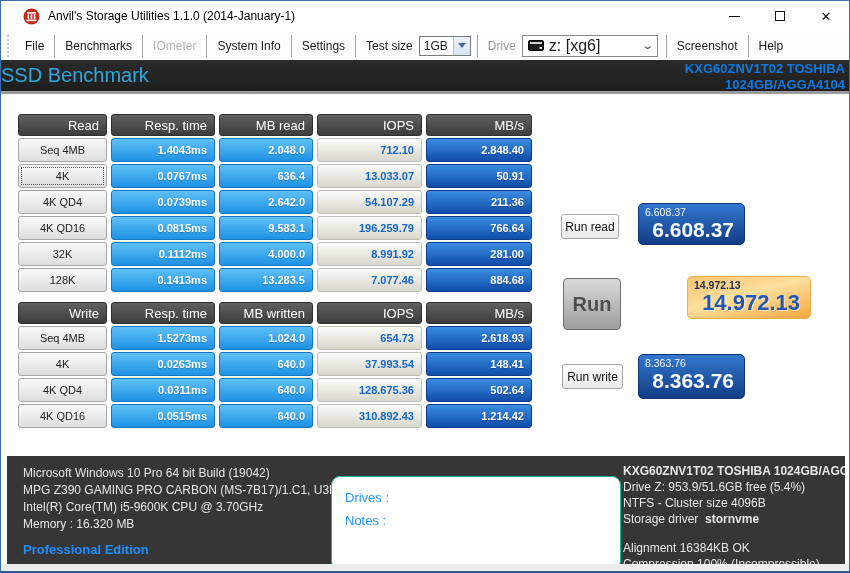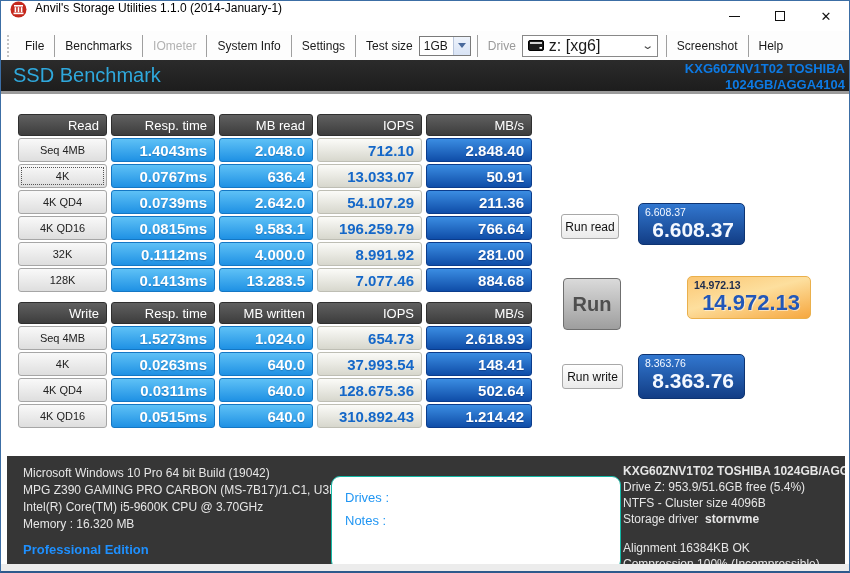--- a/index.html
+++ b/index.html
@@ -2,21 +2,21 @@
 <html><head>
 <meta charset="utf-8">
 <style>
   * { margin:0; padding:0; box-sizing:border-box; font-family:"Liberation Sans", sans-serif; }
   html,body { width:850px; height:573px; background:#dcdcdc; }
   .window { position:relative; width:850px; height:573px; background:#fff;
             border:1px solid #3c6ea5; border-bottom:2px solid #2d5a8c; overflow:hidden; }
 
   
   .titlebar { position:absolute; left:0; top:0; width:100%; height:30px; background:#fff;
-              display:flex; padding-left:9px; font-size:12px; color:#000; }
+              display:flex; align-items:center; padding-left:22px; font-size:12px; color:#000; }
   .app-icon { width:17px; height:17px; margin-right:8px; flex:0 0 auto; }
   .win-controls { position:absolute; right:0; top:0; height:30px; display:flex; }
   .win-btn { width:46px; height:30px; display:flex; align-items:center; justify-content:center; color:#111; }
   .glyph-min { width:11px; height:1px; background:#111; }
   .glyph-max { width:10px; height:10px; border:1px solid #111; }
   .glyph-close { font-size:13px; line-height:1; }
 
   
   .menubar { position:absolute; left:0; top:30px; width:100%; height:29px; background:#fdfdfd;
              display:flex; align-items:center; font-size:12px; color:#1a1a1a; padding-left:4px; }
@@ -33,32 +33,32 @@
   .tri { width:0; height:0; border-left:4px solid transparent; border-right:4px solid transparent; border-top:5px solid #4a6a9c; }
   .drive-combo { width:136px; height:22px; border:1px solid #888; background:#fff; display:flex;
                  align-items:center; padding:0 5px; margin-right:8px; }
   .drive-combo .dval { flex:1; font-size:16px; padding-left:5px; }
   .chev { font-size:11px; color:#444; transform:scaleX(1.4); }
 
   
   .band { position:absolute; left:0; top:59px; width:100%; height:34px;
           background:linear-gradient(#2b2b2b,#1d1d1d); border-bottom:3px solid #9b9b9b;
           display:flex; align-items:center; }
-  .band-title { color:#2fa8dc; font-size:20px; padding-left:12px; }
+  .band-title { color:#2fa8dc; font-size:20px; }
   .band-device { position:absolute; right:4px; top:1px; text-align:right; color:#0d7ae4;
                  font-weight:bold; font-size:13px; line-height:16px; }
 
   
   .bench-table { position:absolute; display:grid; grid-template-columns:89px 104px 94px 105px 106px;
                  column-gap:4px; row-gap:2px; }
   .hcell { height:22px; border-radius:3px; background:linear-gradient(#606060,#3d3d3d);
            border:1px solid #2f2f2f; color:#fff; font-size:13px;
            display:flex; align-items:center; justify-content:flex-end; padding:0 7px; }
   .cell { height:24px; border-radius:3px; display:flex; align-items:center; justify-content:flex-end;
-          padding:0 7px; font-weight:bold; font-size:15px; }
+          padding:0 7px; font-weight:bold; font-size:11px; }
   .row-label { height:24px; border-radius:3px; background:linear-gradient(#f9f9f9,#dedede);
                border:1px solid #a6a6a6; color:#222; font-size:11px;
                display:flex; align-items:center; justify-content:center; }
   .row-label.focused { outline:1px dotted #555; outline-offset:-4px; }
   .c-resp { background:linear-gradient(#5ec1f6,#1f91e4); border:1px solid #1477c4; color:#fff;
             text-shadow:0 1px 1px rgba(0,60,120,.35); }
   .c-iops { background:linear-gradient(#fbfbf8,#d7d7cd); border:1px solid #bebeb4; color:#1467c8; }
   .c-mbs  { background:linear-gradient(#3b8de2,#0f4da8); border:1px solid #0b3c8c; color:#fff;
             text-shadow:0 1px 1px rgba(0,30,90,.4);padding-left:29px; }
 

